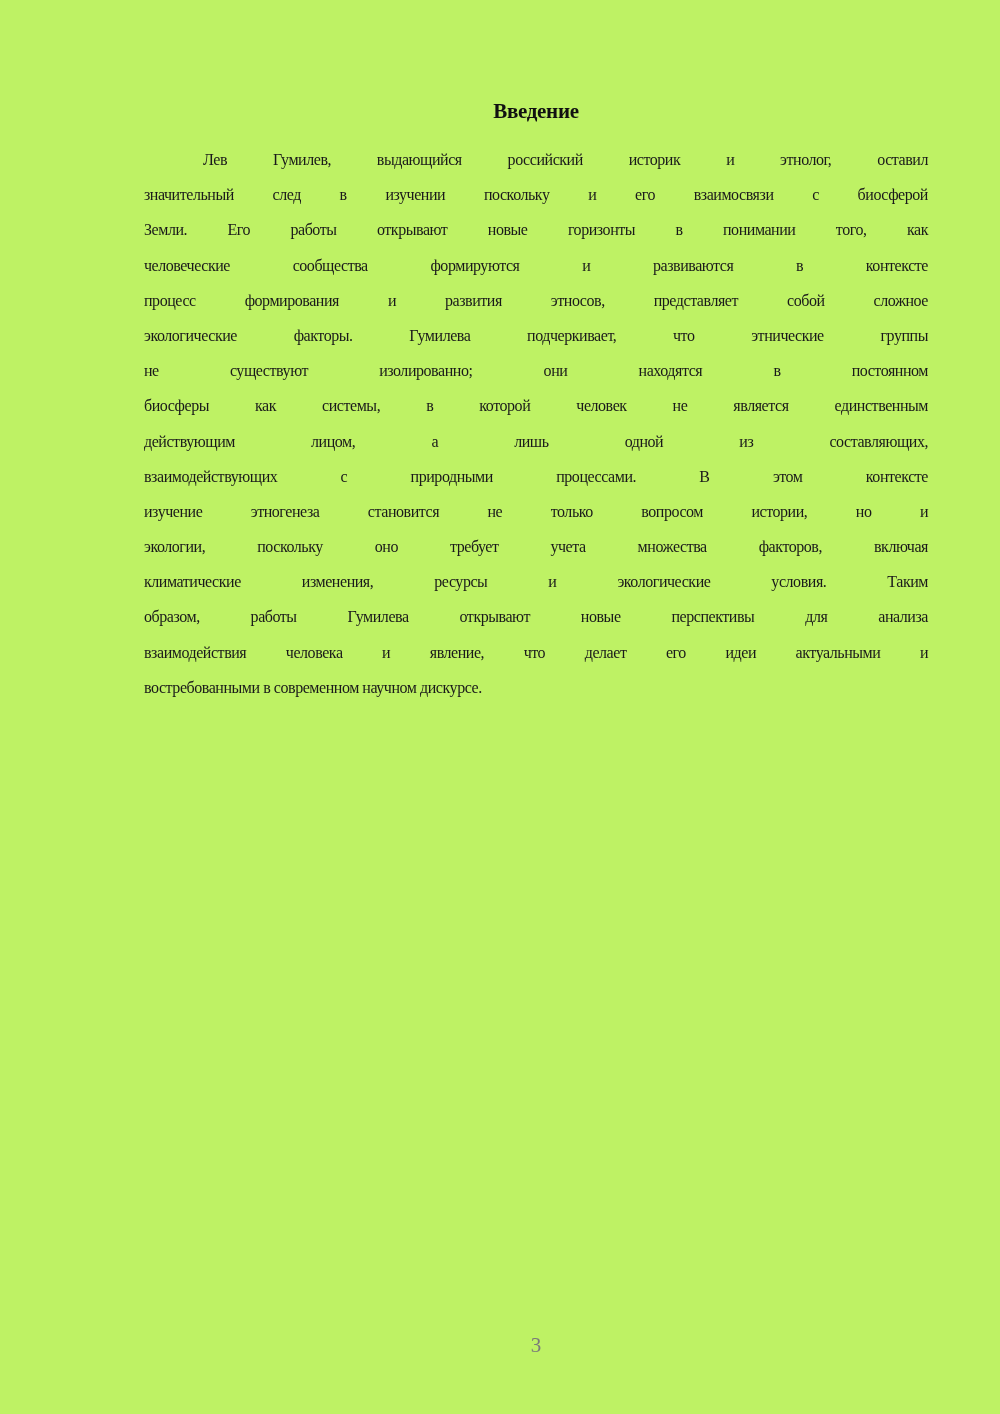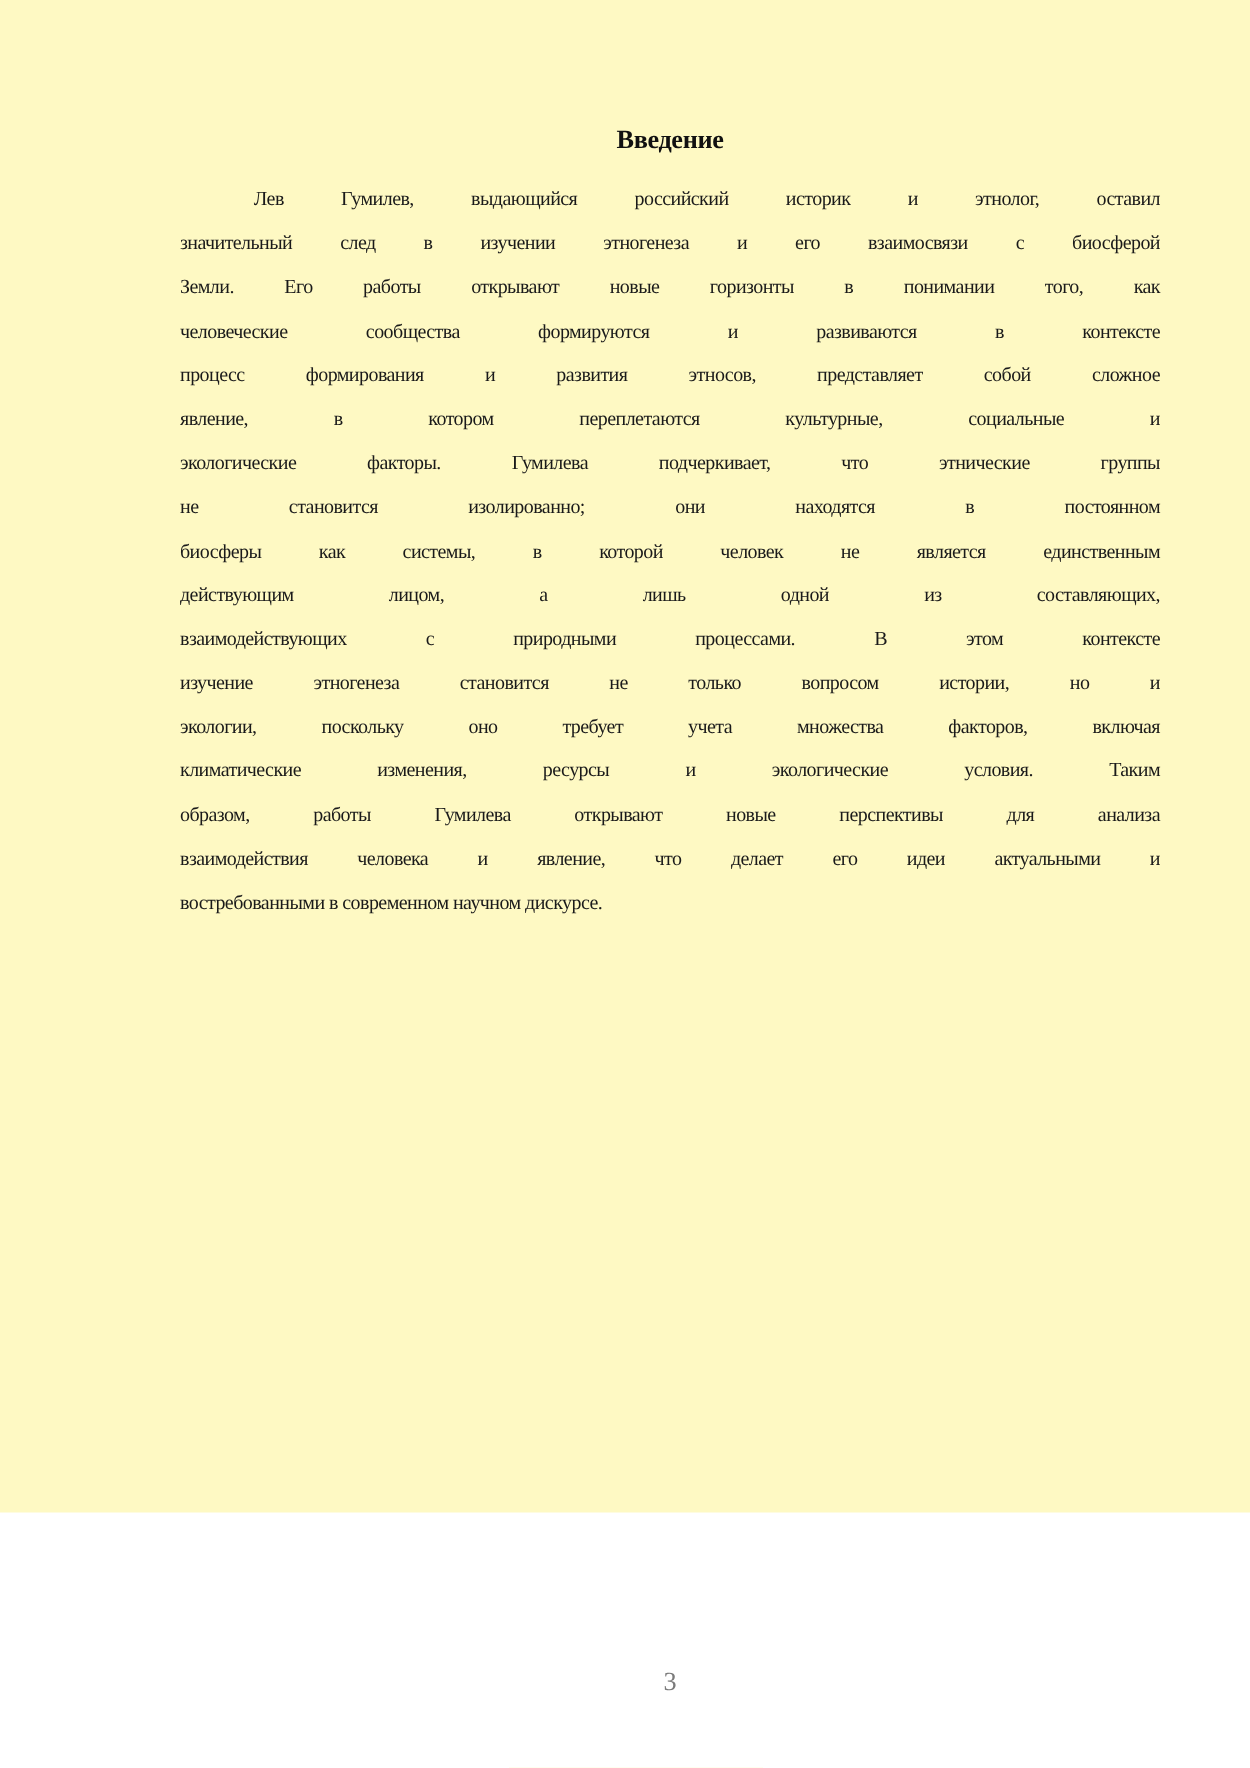--- a/index.html
+++ b/index.html
@@ -13,22 +13,22 @@
       position: relative;
       overflow: hidden;
       font-family: "Liberation Serif", "DejaVu Serif", serif;
       color: #1a1a1a;
     }
     .page {
       position: absolute;
       left: 0;
       top: 0;
       width: 1000px;
-      height: 1210px;
-      background: #fef9c3;
+      height: 1414px;
+      background: #bef264;
     }
     .heading {
       position: absolute;
       top: 98px;
       left: 0;
       width: 1072px;
       text-align: center;
       font-weight: bold;
       font-size: 21px;
       letter-spacing: -0.3px;
@@ -68,27 +68,26 @@
     }
   </style>
 </head>
 <body>
 
 <div class="page">
   <div class="heading">Введение</div>
 
   <div class="body-text">
     <span class="line indent">Лев Гумилев, выдающийся российский историк и этнолог, оставил</span>
-    <span class="line">значительный след в изучении этногенеза и его взаимосвязи с биосферой</span>
+    <span class="line">значительный след в изучении поскольку и его взаимосвязи с биосферой</span>
     <span class="line">Земли. Его работы открывают новые горизонты в понимании того, как</span>
     <span class="line">человеческие сообщества формируются и развиваются в контексте</span>
     <span class="line">процесс формирования и развития этносов, представляет собой сложное</span>
-    <span class="line">явление, в котором переплетаются культурные, социальные и</span>
     <span class="line">экологические факторы. Гумилева подчеркивает, что этнические группы</span>
-    <span class="line">не становится изолированно; они находятся в постоянном</span>
+    <span class="line">не существуют изолированно; они находятся в постоянном</span>
     <span class="line">биосферы как системы, в которой человек не является единственным</span>
     <span class="line">действующим лицом, а лишь одной из составляющих,</span>
     <span class="line">взаимодействующих с природными процессами. В этом контексте</span>
     <span class="line">изучение этногенеза становится не только вопросом истории, но и</span>
     <span class="line">экологии, поскольку оно требует учета множества факторов, включая</span>
     <span class="line">климатические изменения, ресурсы и экологические условия. Таким</span>
     <span class="line">образом, работы Гумилева открывают новые перспективы для анализа</span>
     <span class="line">взаимодействия человека и явление, что делает его идеи актуальными и</span>
     <span class="line last">востребованными в современном научном дискурсе.</span>
   </div>

